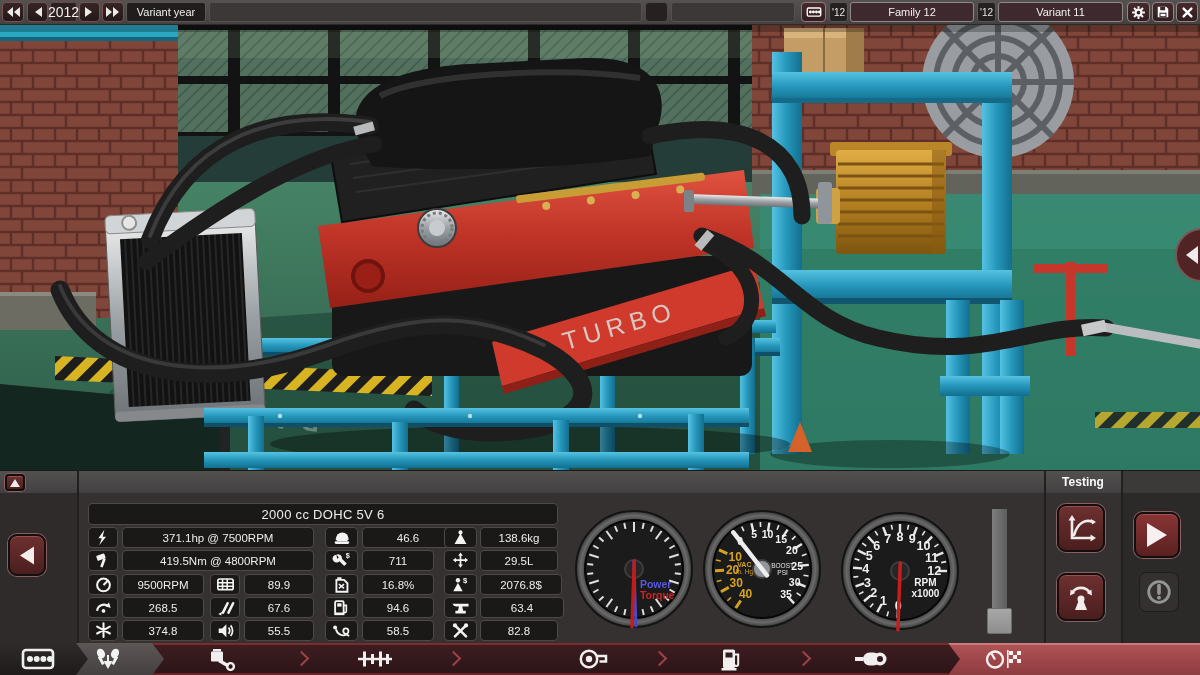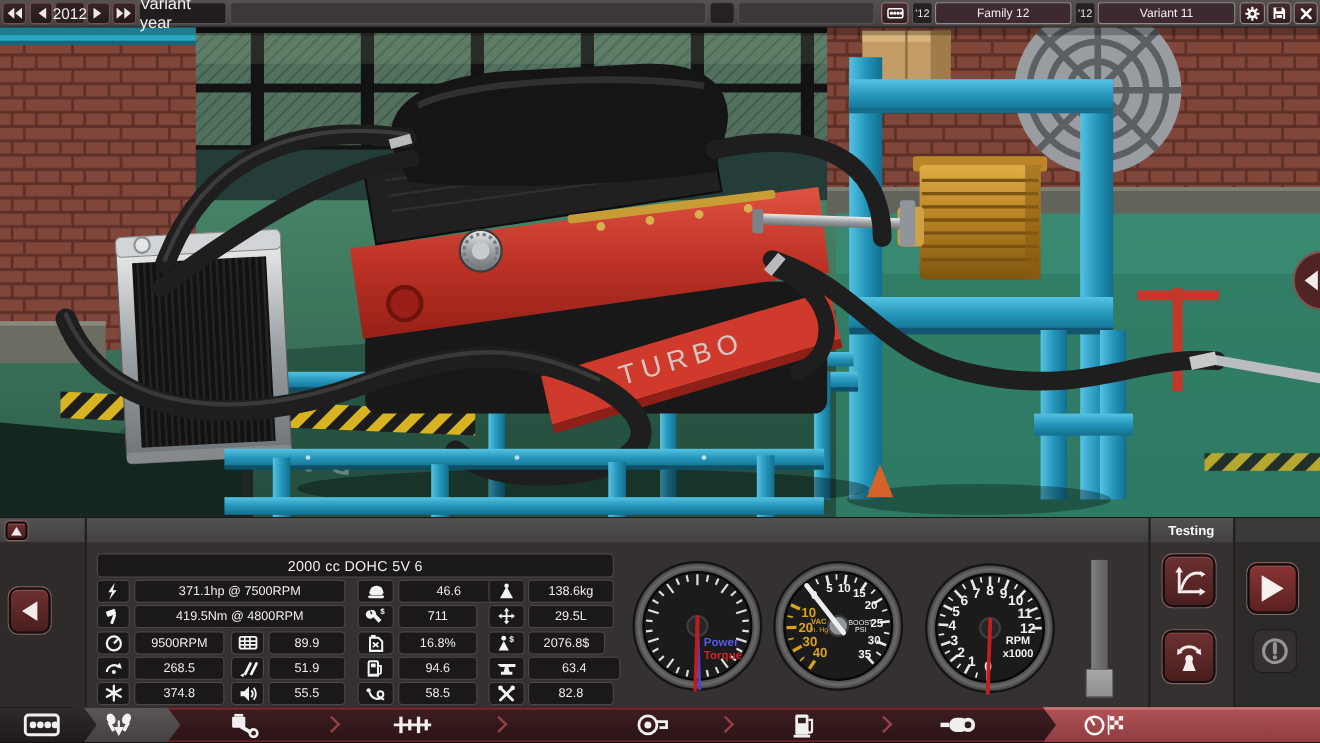--- a/index.html
+++ b/index.html
@@ -4,21 +4,21 @@
 <style>
   html,body{margin:0;padding:0;background:#000;}
   #app{position:relative;width:1200px;height:675px;overflow:hidden;background:#222;
        font-family:"Liberation Sans",sans-serif;-webkit-font-smoothing:antialiased;}
   
   .topbar{position:absolute;top:0;left:0;width:1200px;height:24px;z-index:40;
           background:linear-gradient(#555150,#454140);border-bottom:1px solid #2c2a28;}
   .tb{position:absolute;top:2px;height:20px;box-sizing:border-box;display:flex;align-items:center;justify-content:center;}
   .tb-btn{border-radius:4px;background:linear-gradient(#362625,#231918);border:1px solid #7c5050;cursor:pointer;padding:0;}
   .tb-btn svg{display:block}
-  .tb-field{border-radius:3px;background:#201d1c;border:1px solid #5a5654;color:#f0eeee;font-size:15px;}
+  .tb-field{border-radius:3px;background:#201d1c;border:1px solid #5a5654;color:#f0eeee;font-size:11px;}
   .tb-year{background:#2c1f20;border:1px solid #6a4646;color:#f2eeee;font-size:14px;border-radius:3px;}
   .tb-empty{background:#3b3837;border:1px solid #555150;border-radius:3px;}
   .tb-badge{background:#242120;border:1px solid #5a5654;border-radius:3px;color:#e8e4e2;font-size:10px;}
   .tb-maroonf{background:#3e2a2e;border:1px solid #8d8987;border-radius:3px;color:#f2eeee;font-size:11px;}
   .tb-mbtn{background:linear-gradient(#46292c,#311d1f);border:1px solid #8d8987;border-radius:4px;cursor:pointer;padding:0;}
   
   .viewport{position:absolute;top:24px;left:0;width:1200px;height:446px;overflow:hidden;background:#243832;}
   .vp-handle{position:absolute;top:204px;right:-29px;width:54px;height:54px;border-radius:50%;
              background:#502424;border:2px solid #7c5555;box-sizing:border-box;cursor:pointer;}
   .vp-handle svg{position:absolute;left:7px;top:15px;}
@@ -438,39 +438,39 @@
           </svg>
         </div>
         <div class="cell" style="left: 362px; top: 103px; width: 72px; height: 21px;">16.8%</div>
         <div class="cell icon" style="left: 444px; top: 103px; width: 33px; height: 21px;">
           <svg width="21" height="17" viewBox="0 0 24 20">
             <circle cx="9" cy="5" r="2.6" fill="#fff"></circle>
             <path d="M9 8 L3.5 18 h11z" fill="#fff"></path>
             <text x="15" y="8.5" font-size="9" font-weight="bold" fill="#fff">$</text>
           </svg>
         </div>
-        <div class="cell" style="left: 480px; top: 103px; width: 70px; height: 21px;">2076.8$</div>
+        <div class="cell" style="left: 480px; top: 103px; width: 82px; height: 21px;">2076.8$</div>
         <div class="cell icon" style="left: 88px; top: 126px; width: 30px; height: 21px;">
           <svg width="21" height="17" viewBox="0 0 24 20">
             <path d="M4.5 14 a8 8 0 0 1 13 -5.5" fill="none" stroke="#fff" stroke-width="2.4"></path>
             <path d="M18.5 4 l2 6.5 -6.5 -2z" fill="#fff"></path>
             <circle cx="12" cy="14" r="2.2" fill="#fff"></circle>
           </svg>
         </div>
         <div class="cell" style="left: 122px; top: 126px; width: 82px; height: 21px;">268.5</div>
         <div class="cell icon" style="left: 210px; top: 126px; width: 30px; height: 21px;">
           <svg width="21" height="17" viewBox="0 0 24 20">
             <g stroke="#fff" stroke-width="3" stroke-linecap="round">
               <path d="M9 16 L14.5 5"></path>
               <path d="M15.5 16 L21 5"></path>
             </g>
             <path d="M3.5 17.5 l4.5 -2.5 -1 4.5z" fill="#fff"></path>
           </svg>
         </div>
-        <div class="cell" style="left: 244px; top: 126px; width: 70px; height: 21px;">51.9</div>
+        <div class="cell" style="left: 244px; top: 126px; width: 70px; height: 21px;">67.6</div>
         <div class="cell icon" style="left: 325px; top: 126px; width: 33px; height: 21px;">
           <svg width="21" height="17" viewBox="0 0 24 20">
             <rect x="4.5" y="2.5" width="10" height="14.5" rx="1.5" fill="none" stroke="#fff" stroke-width="2.2"></rect>
             <rect x="7" y="5" width="5" height="4" fill="#fff"></rect>
             <path d="M14.5 7.5 h3.2 v7 a1.6 1.6 0 0 1 -3.2 0" fill="none" stroke="#fff" stroke-width="1.9"></path>
             <rect x="3.5" y="16.5" width="12" height="2.5" fill="#fff"></rect>
           </svg>
         </div>
         <div class="cell" style="left: 362px; top: 126px; width: 72px; height: 21px;">94.6</div>
         <div class="cell icon" style="left: 444px; top: 126px; width: 33px; height: 21px;">

